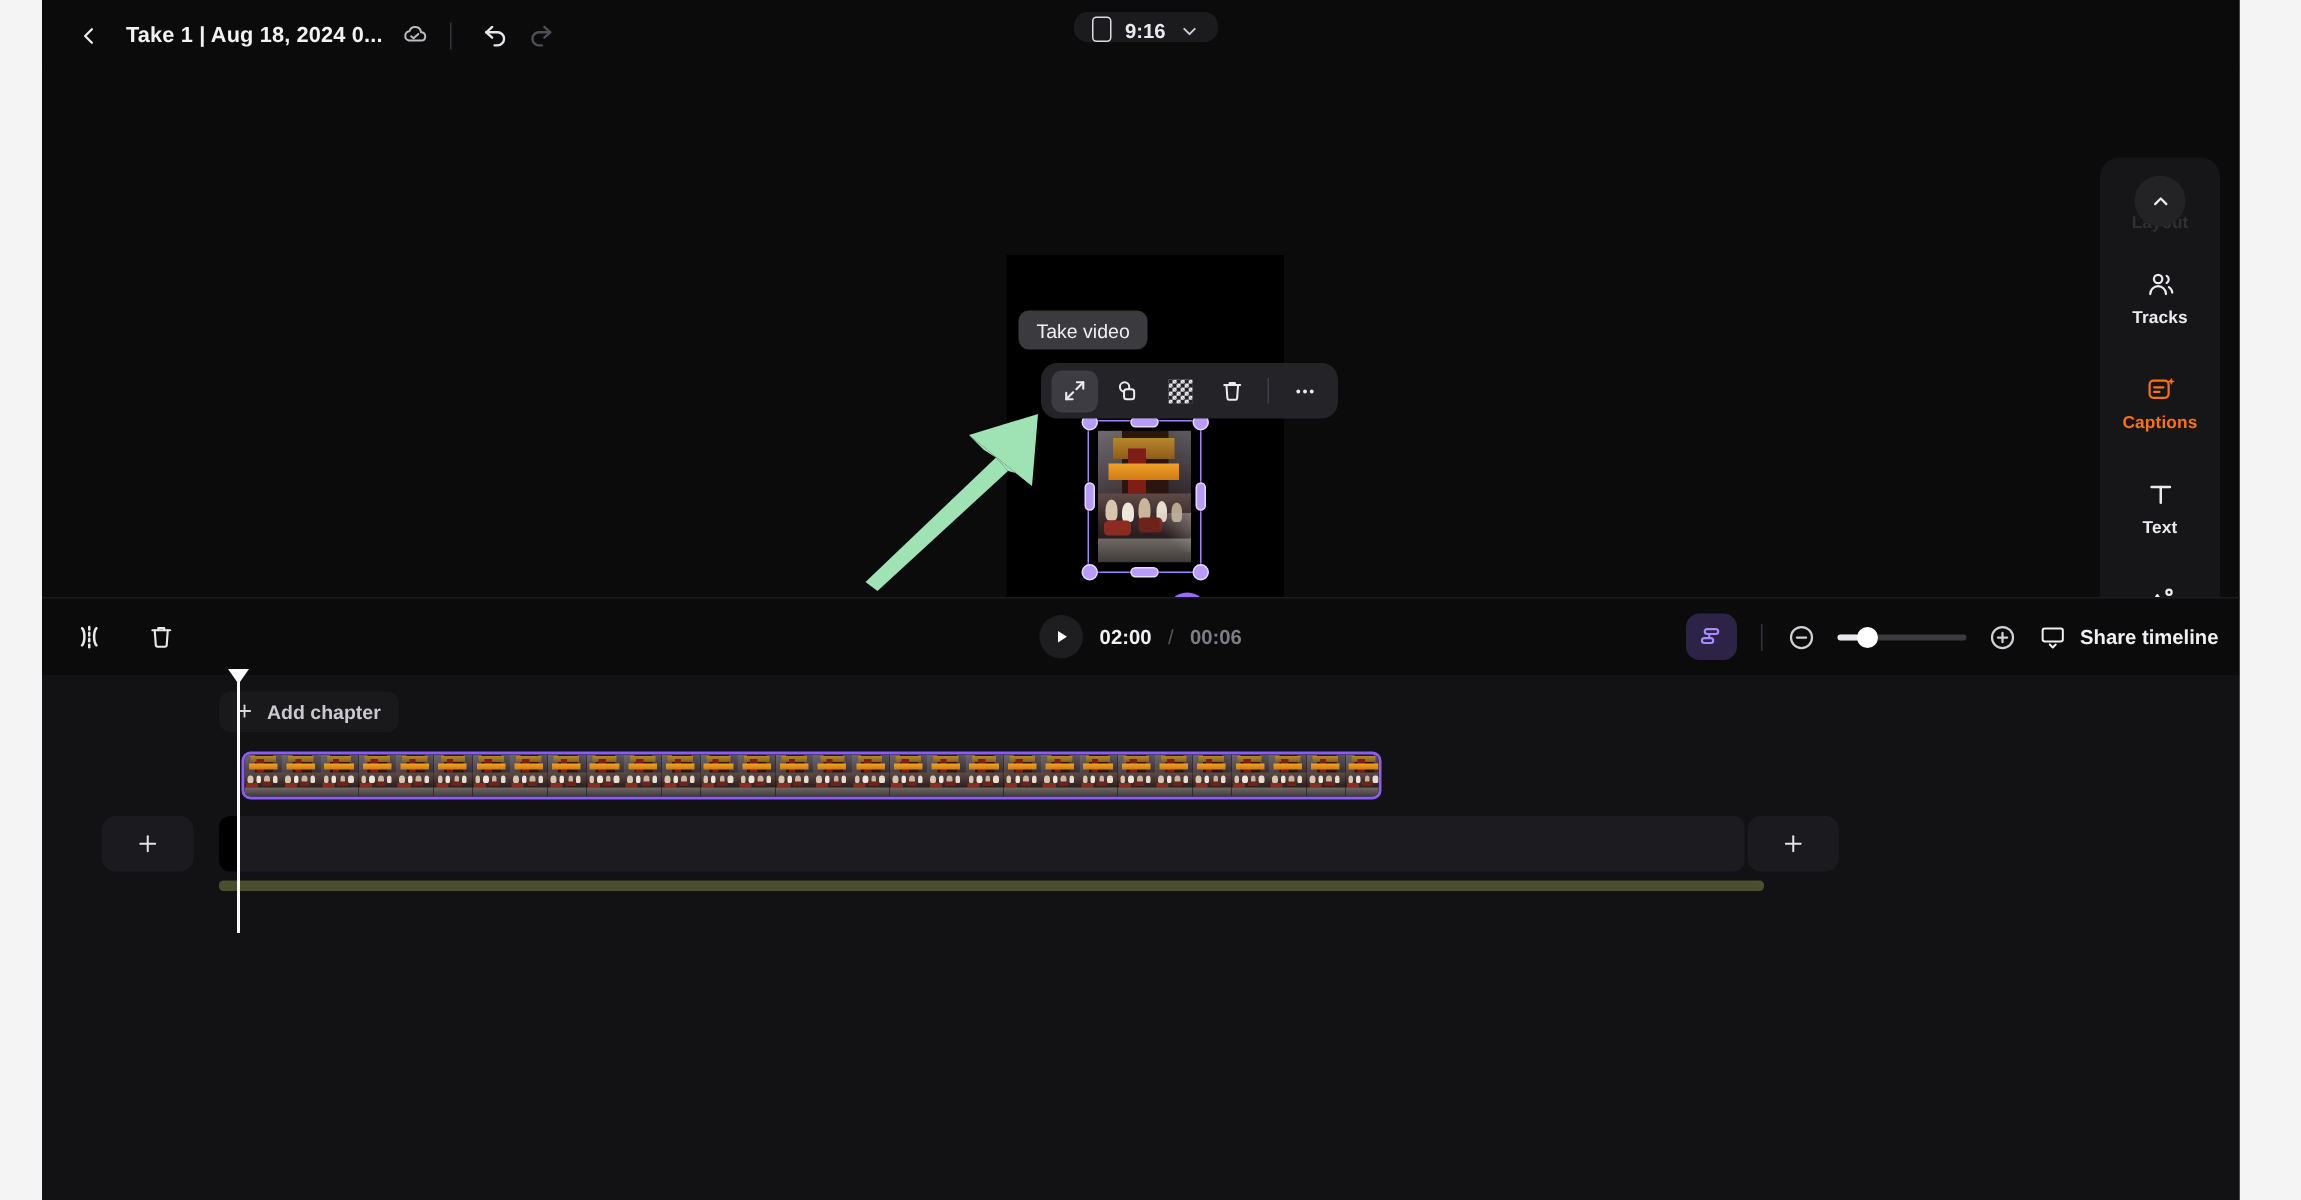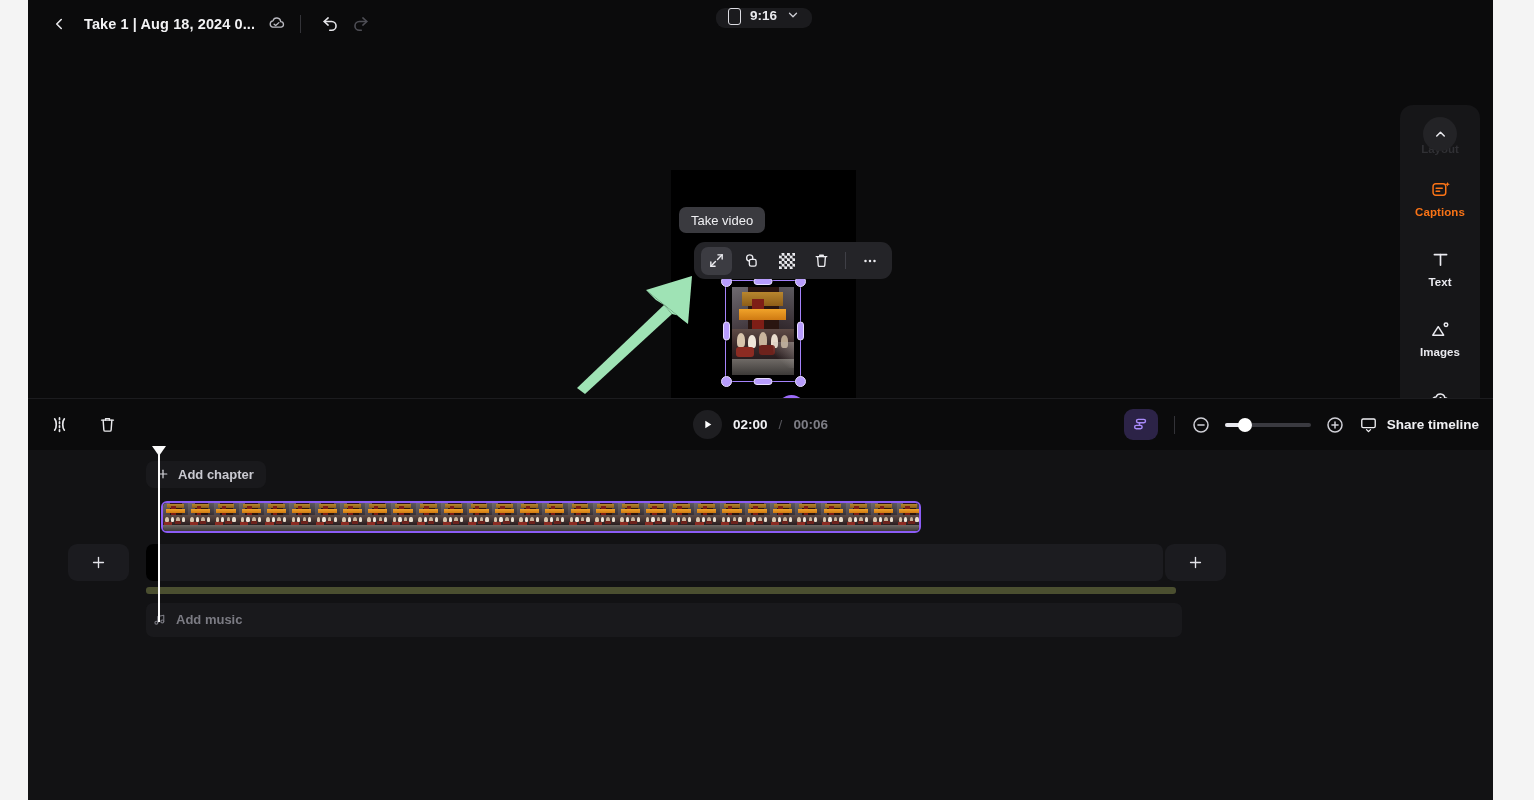--- a/index.html
+++ b/index.html
@@ -16,21 +16,21 @@
     justify-content:center; color:#e9e9ec; }
   .ic-btn svg { display:block; }
   .proj-title { font-size:14.5px; color:#f2f2f4; font-weight:600; letter-spacing:.1px;
     margin-left:10px; margin-right:12px; white-space:nowrap; }
   .cloud { color:#b9b9c0; display:flex; align-items:center; }
   .vdiv { width:1px; height:18px; background:#333338; margin:0 14px; }
   .undo { color:#e6e6ea; }
   .redo { color:#4e4e55; }
 
   .ratio-pill { position:absolute; left:688px; top:8px; height:20px; padding:0 12px;
-    background:#1b1b1e; border-radius:9px; display:flex; align-items:flex-start; gap:9px;
+    background:#1b1b1e; border-radius:9px; display:flex; align-items:flex-end; gap:9px;
     color:#eaeaee; font-size:13.5px; font-weight:600; }
   .ratio-pill .phone { width:13px; height:17px; border:1.7px solid #dcdce2; border-radius:3px; }
 
   .hdr-right { position:absolute; right:14px; top:0; height:47px; display:flex;
     align-items:center; gap:12px; }
   .feedback { display:flex; align-items:center; gap:9px; color:#f0f0f3;
     font-size:14.5px; font-weight:600; padding:6px 8px; }
   .btn-share { height:32px; padding:0 22px; background:#2a2a2e; color:#f3f3f6;
     border-radius:9px; font-size:14.5px; font-weight:600; display:flex;
     align-items:center; justify-content:center; }
@@ -312,20 +312,29 @@
     <div class="rsb">
       <div class="rsb-wrap">
         <div class="rsb-collapse-label">Layout</div>
         <div class="rsb-collapse" style="margin:0 auto;">
           <svg width="15" height="15" viewBox="0 0 24 24" fill="none" stroke="currentColor" stroke-width="2.4" stroke-linecap="round" stroke-linejoin="round">
               <polyline points="6 14.5 12 8.5 18 14.5"></polyline>
             </svg>
         </div>
       </div>
 
+      <div class="rsb-item">
+        <svg width="21" height="21" viewBox="0 0 24 24" fill="none" stroke="currentColor" stroke-width="1.7" stroke-linecap="round" stroke-linejoin="round">
+            <circle cx="10" cy="8" r="3.2"></circle>
+            <path d="M4 19.5a6 6 0 0 1 12 0"></path>
+            <path d="M16.5 5.6a3.1 3.1 0 0 1 0 5.4"></path>
+            <path d="M18.2 14.2a5.6 5.6 0 0 1 2.6 4.2"></path>
+          </svg>
+        <span class="lab">Tracks</span>
+      </div>
 
       <div class="rsb-item dim">
         <svg width="21" height="21" viewBox="0 0 24 24" fill="none" stroke="currentColor" stroke-width="1.7" stroke-linecap="round" stroke-linejoin="round">
             <rect x="3.5" y="5.5" width="14.5" height="13" rx="3"></rect>
             <line x1="7" y1="10.5" x2="14" y2="10.5"></line>
             <line x1="7" y1="14" x2="11" y2="14"></line>
             <path d="M20 3.3l.8 1.9 1.9.8-1.9.8-.8 1.9-.8-1.9-1.9-.8 1.9-.8z" fill="currentColor" stroke="none"></path>
           </svg>
         <span class="lab">Captions</span>
       </div>
@@ -945,22 +954,14 @@
 
     <div class="plus-box-r">
       <svg width="17" height="17" viewBox="0 0 24 24" fill="none" stroke="currentColor" stroke-width="1.9" stroke-linecap="round">
           <line x1="12" y1="5" x2="12" y2="19"></line>
           <line x1="5" y1="12" x2="19" y2="12"></line>
         </svg>
     </div>
 
     <div class="track-audio"></div>
 
-    <div class="track-music">
-      <svg width="15" height="15" viewBox="0 0 24 24" fill="none" stroke="currentColor" stroke-width="1.8" stroke-linecap="round" stroke-linejoin="round">
-          <circle cx="7" cy="17" r="2.3"></circle>
-          <circle cx="16.5" cy="15" r="2.3"></circle>
-          <path d="M9.3 17V7.2l9.5-2v9.8"></path>
-        </svg>
-      <span>Add music</span>
-    </div>
   </div>
 </div>
 
 </body></html>

